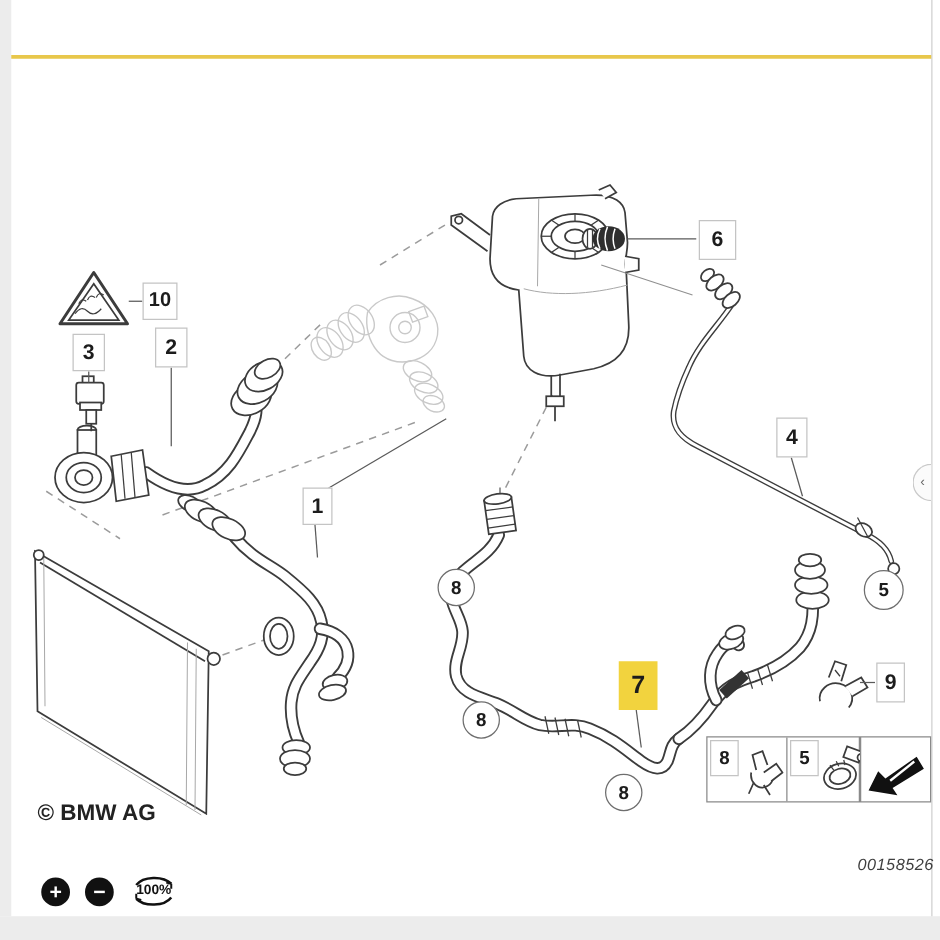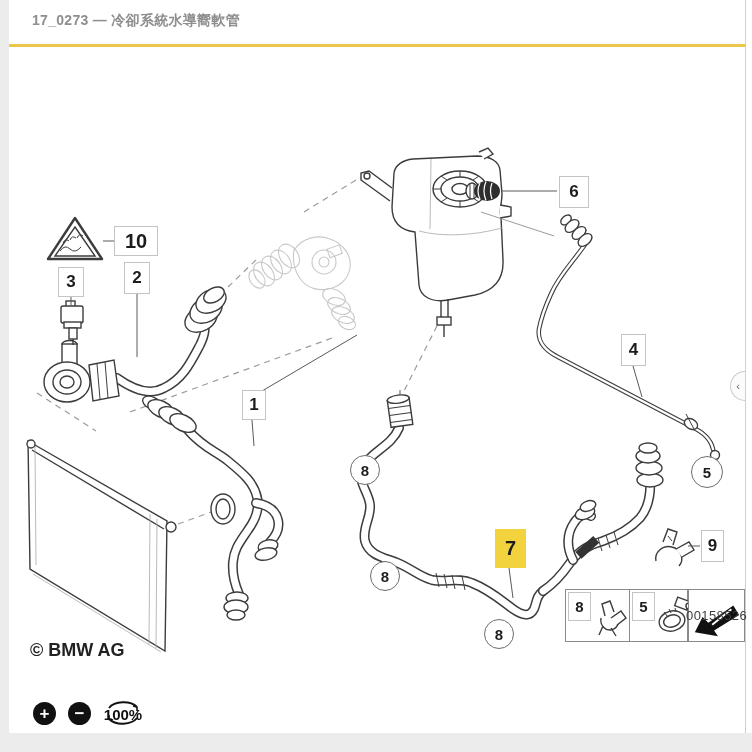--- a/index.html
+++ b/index.html
@@ -24,32 +24,32 @@
 
   
   .legend{position:absolute;left:565px;top:589px;width:123px;height:53px;border:1px solid #8a8a8a;
       display:flex;box-sizing:border-box;background:#fff;}
   .legend .cell{flex:1;display:flex;align-items:flex-start;padding:2px;box-sizing:border-box;}
   .legend .cell + .cell{border-left:1px solid #8a8a8a;}
   .legend .numbox{width:21px;height:27px;border:1px solid #c4c4c4;display:flex;align-items:center;
       justify-content:center;font-weight:bold;font-size:15px;color:#1c1c1c;cursor:pointer;}
   .arrow-box{position:absolute;left:688px;top:589px;width:57px;height:53px;border:1px solid #8a8a8a;
       box-sizing:border-box;background:#fff;cursor:pointer;}
-  .diagram-number{position:absolute;left:686px;top:608px;width:60px;text-align:right;
-      font-size:13px;color:#3f3f3f;letter-spacing:.4px;}
+  .diagram-number{position:absolute;left:686px;top:684px;width:60px;text-align:right;
+      font-size:13px;color:#3f3f3f;letter-spacing:.4px;font-style:italic;}
   .copyright{position:absolute;left:30px;top:640px;font-size:18px;font-weight:bold;color:#222;}
 
   
   .controls{position:absolute;left:33px;top:699px;display:flex;align-items:center;gap:12px;}
   .zbtn{width:23px;height:23px;border-radius:50%;background:#111;color:#fff;border:none;
       font-size:17px;font-weight:bold;line-height:21px;text-align:center;padding:0;cursor:pointer;
       font-family:"Liberation Sans",sans-serif;}
   .zreset{position:relative;width:40px;height:28px;cursor:pointer;}
   .zreset .pct{position:absolute;left:0;top:7px;width:40px;text-align:center;
-      font-size:15px;font-weight:bold;color:#111;}
+      font-size:11px;font-weight:bold;color:#111;}
 
   
   .collapse-tab{position:absolute;left:730px;top:371px;width:15px;height:30px;background:#fbfbfb;
       border:1px solid #c9c9c9;border-right:none;border-radius:15px 0 0 15px;box-sizing:border-box;
       display:flex;align-items:center;justify-content:center;font-size:11px;color:#666;cursor:pointer;}
 
   
   .ol{stroke:#3c3c3c;stroke-width:1.4;fill:none;}
   .wf{fill:#fff;}
   .tube-o{stroke:#3c3c3c;stroke-width:10;fill:none;stroke-linecap:round;stroke-linejoin:round;}
@@ -63,21 +63,20 @@
   .lite{stroke:#a8a8a8;stroke-width:.8;fill:none;}
 </style>
 </head>
 <body>
 
 <div class="page">
   <div class="left-strip"></div>
   <div class="bottom-strip"></div>
   <div class="right-line"></div>
 
-  <div class="page-title">17_0273 — 冷卻系統水導嚮軟管</div>
   <div class="yellow-rule" style="background: rgb(232, 199, 75);"></div>
 
   <div class="diagram">
     <svg class="main" viewBox="0 0 752 752">
 
       <g>
         <path class="dash" d="M228,287 L258,258"></path>
         <path class="dash" d="M130,412 L332,338"></path>
         <path class="dash" d="M37,393 L96,431"></path>
         <path class="dash" d="M442,316 L403,393"></path>
@@ -266,21 +265,21 @@
         <line class="leader" x1="716" y1="461" x2="709" y2="458"></line>
       </g>
     </svg>
 
     <div class="co box" style="left:242px;top:343px;width:24px;height:30px;">1</div>
     <div class="co box" style="left:124px;top:215px;width:26px;height:32px;">2</div>
     <div class="co box" style="left:58px;top:220px;width:26px;height:30px;">3</div>
     <div class="co box" style="left:621px;top:287px;width:25px;height:32px;">4</div>
     <div class="co box" style="left:559px;top:129px;width:30px;height:32px;">6</div>
     <div class="co box" style="left:701px;top:483px;width:23px;height:32px;">9</div>
-    <div class="co box" style="left:114px;top:179px;width:44px;height:30px;font-size:20px;">10</div>
+    <div class="co box" style="left:114px;top:179px;width:28px;height:30px;font-size:16px;">10</div>
     <div class="co hl" style="left:495px;top:482px;width:31px;height:39px;background:#F2D33E;">7</div>
     <div class="co circle" style="left:350px;top:408px;width:30px;height:30px;">8</div>
     <div class="co circle" style="left:370px;top:514px;width:30px;height:30px;">8</div>
     <div class="co circle" style="left:484px;top:572px;width:30px;height:30px;">8</div>
     <div class="co circle" style="left:691px;top:409px;width:32px;height:32px;">5</div>
   </div>
 
   <div class="legend">
     <div class="cell">
       <div class="numbox">8</div>

